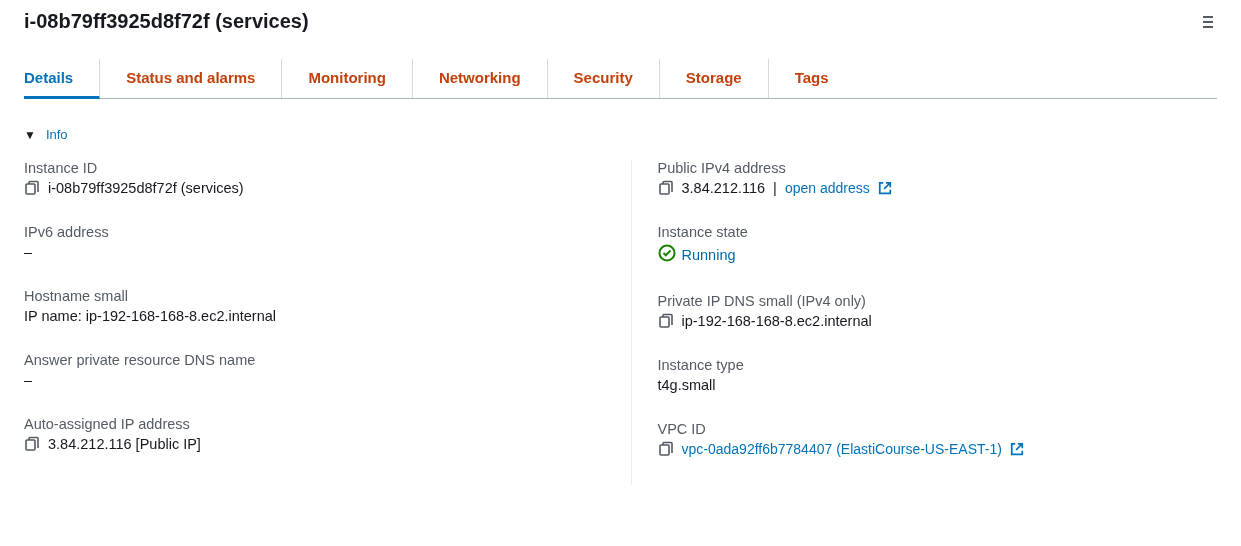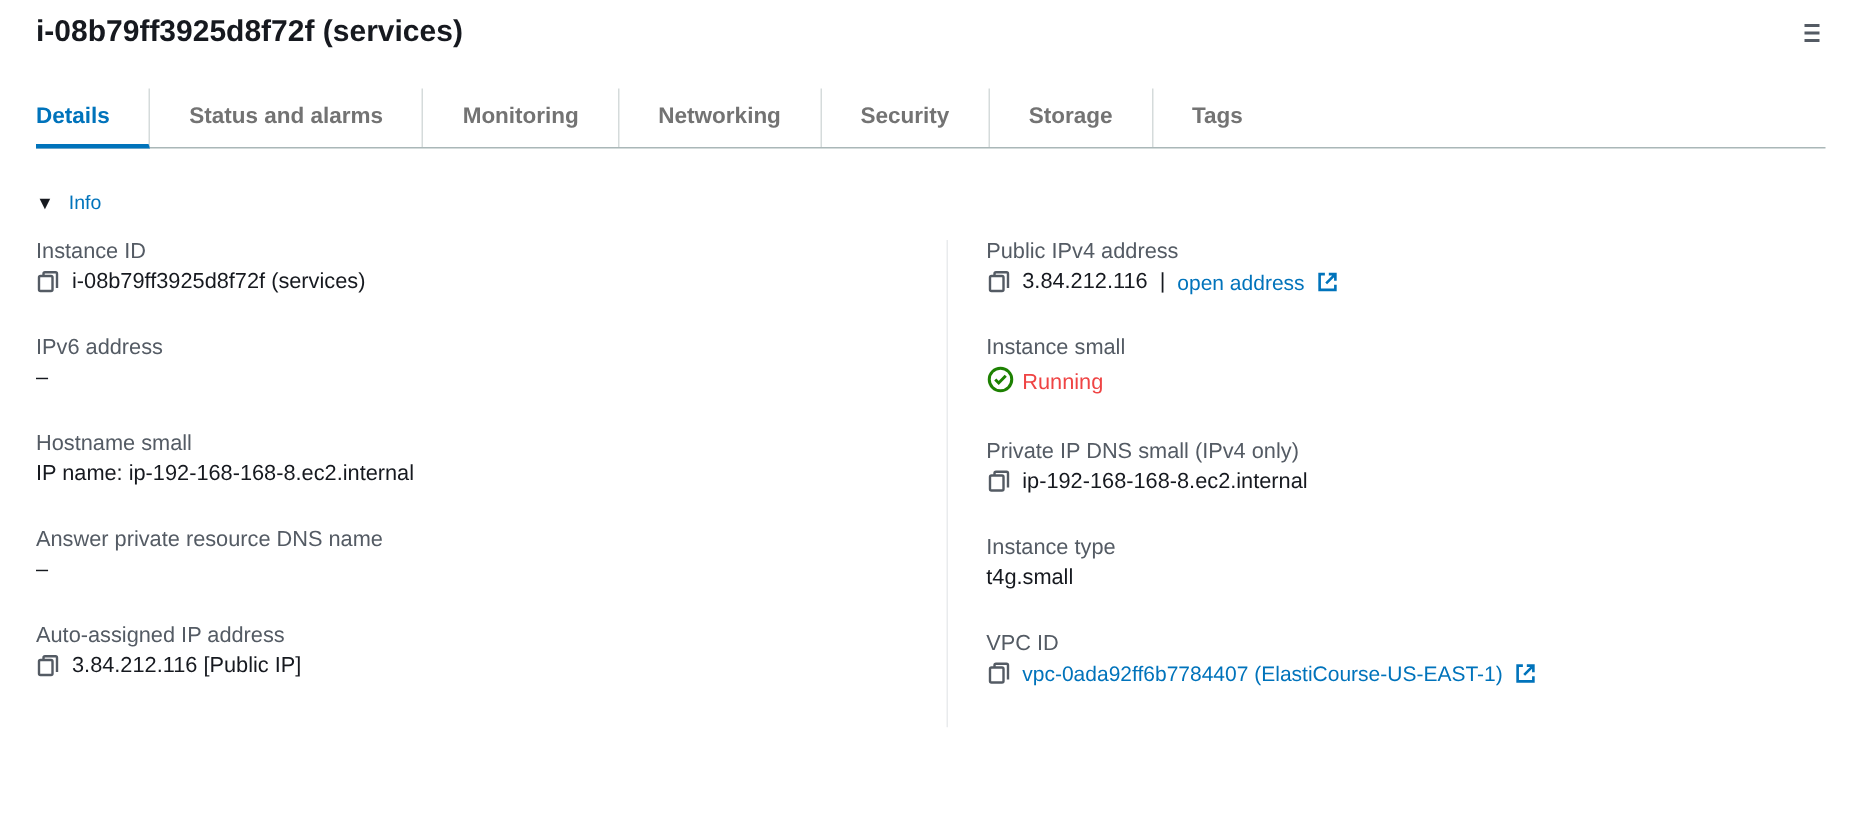--- a/index.html
+++ b/index.html
@@ -3,41 +3,41 @@
 <meta charset="utf-8">
 <style>
   * { box-sizing: border-box; margin: 0; padding: 0; }
   body { font-family: "Amazon Ember", "Helvetica Neue", Arial, sans-serif; color: #16191f; background: #fff; font-size: 14px; }
   .container { padding: 0 24px; }
   .header-row { display: flex; justify-content: space-between; align-items: center; padding-top: 10px; }
   .page-title { font-size: 20px; font-weight: 700; }
   .hamburger { width: 18px; display: flex; flex-direction: column; gap: 3px; cursor: pointer; padding: 4px; }
   .hamburger span { height: 2px; background: #545b64; width: 100%; }
   .tabs { display: flex; border-bottom: 1px solid #aab7b8; margin-top: 26px; }
-  .tab { padding: 10px 0; margin-right: 26px; font-size: 15px; font-weight: 700; color: #737373; cursor: pointer; border-right: 1px solid #d5dbdb; padding-right: 26px; }
+  .tab { padding: 10px 0; margin-right: 26px; font-size: 15px; font-weight: 700; color: #c2410c; cursor: pointer; border-right: 1px solid #d5dbdb; padding-right: 26px; }
   .tab:last-child { border-right: none; }
   .tab.active { color: #0073bb; border-bottom: 3px solid #0073bb; margin-bottom: -1px; }
   .section-header { display: flex; align-items: center; gap: 10px; margin-top: 28px; }
   .caret { font-size: 12px; color: #16191f; cursor: pointer; }
   .section-title { font-size: 18px; font-weight: 700; }
   .info-link { color: #0073bb; font-size: 13px; font-weight: 400; cursor: pointer; }
   .grid { display: grid; grid-template-columns: 1fr 1fr; column-gap: 20px; margin-top: 18px; }
   .col-right { border-left: 1px solid #e9ebed; padding-left: 26px; }
   .field { margin-bottom: 28px; }
   .label { color: #545b64; font-size: 14.5px; margin-bottom: 4px; }
   .value-row { display: flex; align-items: center; gap: 8px; }
   .value { font-size: 14.5px; color: #16191f; }
   .copy-icon { width: 16px; height: 16px; cursor: pointer; flex-shrink: 0; }
   .copy-icon svg { width: 100%; height: 100%; stroke: #545b64; }
   .link { color: #0073bb; cursor: pointer; }
   .ext-icon { width: 14px; height: 14px; display:inline-block; vertical-align: -1px; }
   .ext-icon svg { width: 100%; height: 100%; stroke: #0073bb; fill: none; }
   .status-row { display: flex; align-items: center; gap: 6px; }
   .status-icon svg { width: 18px; height: 18px; }
-  .running { color: #ef4444; font-size: 14.5px; }
+  .running { color: #0369a1; font-size: 14.5px; }
 </style>
 </head>
 <body>
 
 <div class="container">
   <div class="header-row">
     <h1 class="page-title">i-08b79ff3925d8f72f (services)</h1>
     <div class="hamburger">
       <span></span>
         <span></span>
@@ -120,21 +120,21 @@
           <span class="link">open address</span>
           <span class="ext-icon">
             <svg viewBox="0 0 16 16" stroke-width="2">
                 <path d="M6 2H2v12h12v-4M9 2h5v5M14 2L7 9"></path>
               </svg>
           </span>
         </div>
       </div>
 
       <div class="field">
-        <div class="label">Instance small</div>
+        <div class="label">Instance state</div>
         <div class="status-row">
           <span class="status-icon">
             <svg viewBox="0 0 18 18" fill="none" stroke="#1d8102" stroke-width="2">
                 <circle cx="9" cy="9" r="7.5"></circle>
                 <path d="M5.5 9l2.3 2.3L12.5 6.5"></path>
               </svg>
           </span>
           <span class="running">Running</span>
         </div>
       </div>

